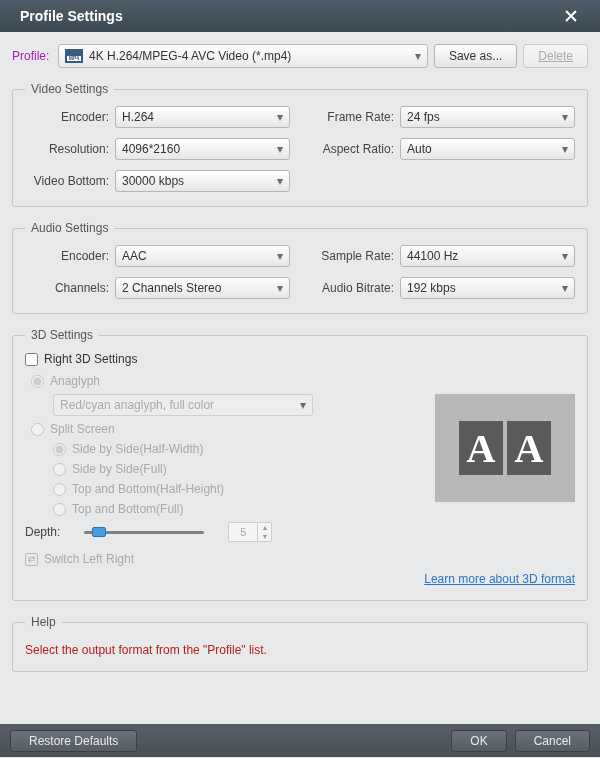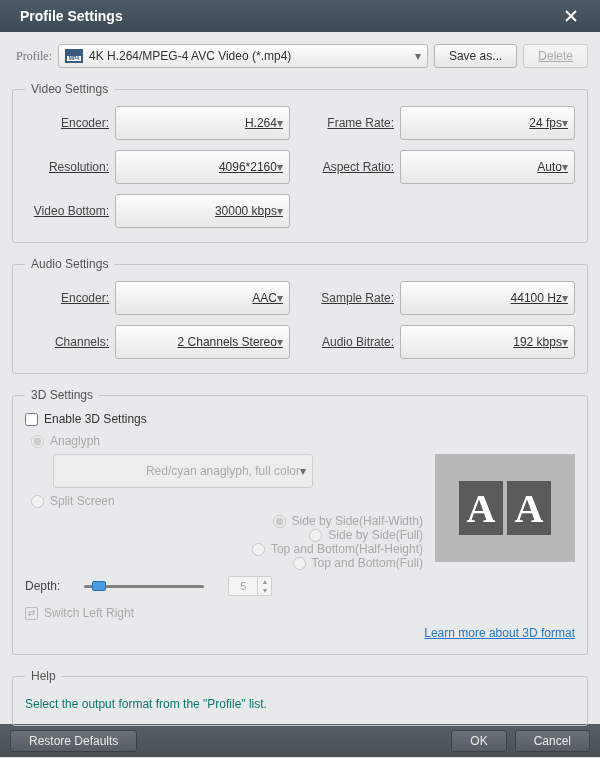--- a/index.html
+++ b/index.html
@@ -5,45 +5,45 @@
 * { box-sizing: border-box; margin: 0; padding: 0; font-family: "Segoe UI", Tahoma, sans-serif; }
 body { background: #e5e5e5; width: 600px; height: 758px; overflow: hidden; font-size: 12px; color: #333; }
 
 .titlebar { background: linear-gradient(#4d5b66, #3d4a54); height: 32px; display: flex; align-items: center; padding: 0 20px; color: #fff; }
 .titlebar .title { flex: 1; font-size: 14px; font-weight: 600; }
 .titlebar .close { width: 18px; height: 18px; display: flex; align-items: center; justify-content: center; cursor: pointer; font-size: 16px; }
 
 .content { background: #e8e9eb; padding: 12px 12px 8px 12px; height: 692px; }
 
 .profile-row { display: flex; align-items: center; gap: 6px; margin-bottom: 14px; }
-.profile-row .lbl { width: 40px; text-align: right; color: #737373; font-family: Liberation Serif, serif; }
+.profile-row .lbl { width: 40px; text-align: left; color: #a21caf; }
 .profile-select { flex: 1; height: 24px; background: linear-gradient(#fefefe, #e9e9e9); border: 1px solid #b8b8b8; border-radius: 3px; display: flex; align-items: center; padding: 0 6px; position: relative; cursor: pointer; }
 .profile-select .fmt-icon { width: 18px; height: 14px; margin-right: 6px; display: inline-flex; }
 .profile-select .sel-text { flex: 1; font-size: 12px; color: #333; }
 .profile-select .caret { color: #6a6a6a; }
 
 .btn { height: 24px; padding: 0 14px; background: linear-gradient(#fdfdfd, #e5e5e5); border: 1px solid #b4b4b4; border-radius: 3px; font-size: 12px; color: #333; cursor: pointer; }
 .btn.disabled { color: #aaa; border-color: #cacaca; cursor: default; background: linear-gradient(#f5f5f5,#ececec); text-decoration: underline; }
 
 fieldset.group { border: 1px solid #c6c6c6; border-radius: 3px; padding: 10px 12px 14px 12px; margin-bottom: 14px; position: relative; }
 fieldset.group > legend { padding: 0 6px; font-size: 12px; color: #555; }
 
-.grid2 { display: grid; grid-template-columns: 1fr 1fr; column-gap: 20px; row-gap: 10px; text-decoration: underline; }
+.grid2 { display: grid; grid-template-columns: 1fr 1fr; column-gap: 20px; row-gap: 10px; }
 .field { display: flex; align-items: center; gap: 6px; }
 .field .flabel { width: 84px; text-align: right; font-size: 12px; color: #444; }
-.dropdown { flex: 1; height: 34px; background: linear-gradient(#fdfdfd,#e7e7e7); border: 1px solid #b6b6b6; border-radius: 3px; display: flex; align-items: center; padding: 4px 6px; cursor: pointer; text-align: right; }
+.dropdown { flex: 1; height: 22px; background: linear-gradient(#fdfdfd,#e7e7e7); border: 1px solid #b6b6b6; border-radius: 3px; display: flex; align-items: center; padding: 4px 6px; cursor: pointer; }
 .dropdown .dd-text { flex: 1; font-size: 12px; }
 .dropdown .caret { color: #6a6a6a; }
 .dropdown.disabled { color: #aaa; background: #ededed; border-color: #cfcfcf; cursor: default; }
 
 .chk { display: flex; align-items: center; gap: 6px; font-size: 12px; }
 .chk input[type=checkbox] { width: 13px; height: 13px; }
 .radio-group { margin-left: 6px; display: flex; flex-direction: column; gap: 6px; }
 .radio-row { display: flex; align-items: center; gap: 6px; color: #a9a9a9; }
-.radio-sub { margin-left: 22px; display: flex; flex-direction: column; gap: 0; align-items: flex-end; }
+.radio-sub { margin-left: 22px; display: flex; flex-direction: column; gap: 6px; }
 .radio-row input[type=radio] { accent-color: #a9a9a9; }
 
 .depth-row { display: flex; align-items: center; gap: 24px; margin-top: 6px; }
 .depth-row .dlabel { text-align: right; color: #444; }
 .slider { width: 120px; height: 12px; position: relative; }
 .slider .track { position: absolute; top: 5px; left: 0; right: 0; height: 3px; background: #808080; border-radius: 2px; }
 .slider .thumb { position: absolute; top: 1px; left: 8px; width: 14px; height: 10px; background: #4a9de0; border-radius: 2px; border:1px solid #2872ad; }
 .spinner { width: 44px; height: 20px; border: 1px solid #cfcfcf; background: #f4f4f4; display: flex; align-items: center; border-radius: 2px; }
 .spinner .spin-val { flex: 1; text-align: center; color: #aaa; font-size: 11px; }
 .spinner .spin-arrows { width: 14px; display: flex; flex-direction: column; font-size: 7px; color: #999; border-left:1px solid #cfcfcf;}
@@ -54,21 +54,21 @@
 .three-d-preview { width: 140px; height: 108px; background: #b8b8b8; display: flex; align-items: center; justify-content: center; margin-top: 20px; }
 .aa-box { display: flex; gap: 4px; }
 .aa-box .a-tile { width: 44px; height: 54px; background: #5a5a5a; display: flex; align-items: center; justify-content: center; font-size: 40px; color: #fff; font-family: "Times New Roman", serif; font-weight: 600; }
 
 .switch-row { display: flex; align-items: center; gap: 6px; color: #a9a9a9; margin-top: 10px;}
 .switch-row .sw-icon{ width:13px; height:13px; border:1px solid #bbb; display:inline-flex; align-items:center; justify-content:center; font-size:9px; border-radius:2px; }
 
 .learnmore { text-align: right; margin-top: 6px; }
 .learnmore a { color: #2a74c7; text-decoration: underline; font-size: 12px; cursor: pointer; }
 
-.help-text { font-size: 12px; color: #0f766e; margin-top: 4px; }
+.help-text { font-size: 12px; color: #b91c1c; margin-top: 4px; }
 
 .footer { background: linear-gradient(#575e65, #4a5057); height: 33px; display: flex; align-items: center; padding: 0 10px; gap: 8px; }
 .footer .spacer { flex: 1; }
 .fbtn { height: 22px; padding: 0 18px; background: linear-gradient(#6b7178,#565c63); border: 1px solid #3b4045; border-radius: 3px; color: #eaeaea; font-size: 12px; cursor: pointer; }
 </style>
 </head>
 <body>
 
 <div class="titlebar">
   <div class="title">Profile Settings</div>
@@ -172,21 +172,21 @@
         </div>
       </div>
     </div>
   </fieldset>
 
   <fieldset class="group">
     <legend>3D Settings</legend>
 
     <div class="chk" style="margin-bottom:8px;">
       <input type="checkbox" style="">
-      <span>Enable 3D Settings</span>
+      <span>Right 3D Settings</span>
     </div>
 
     <div class="three-d-body">
       <div class="three-d-left">
         <div class="radio-group">
           <div class="radio-row">
             <input type="radio" name="g3d" checked="" disabled="" style="">
             <span>Anaglyph</span>
           </div>
           <div style="margin-left:22px; width: 260px; border-radius: 7px;">

